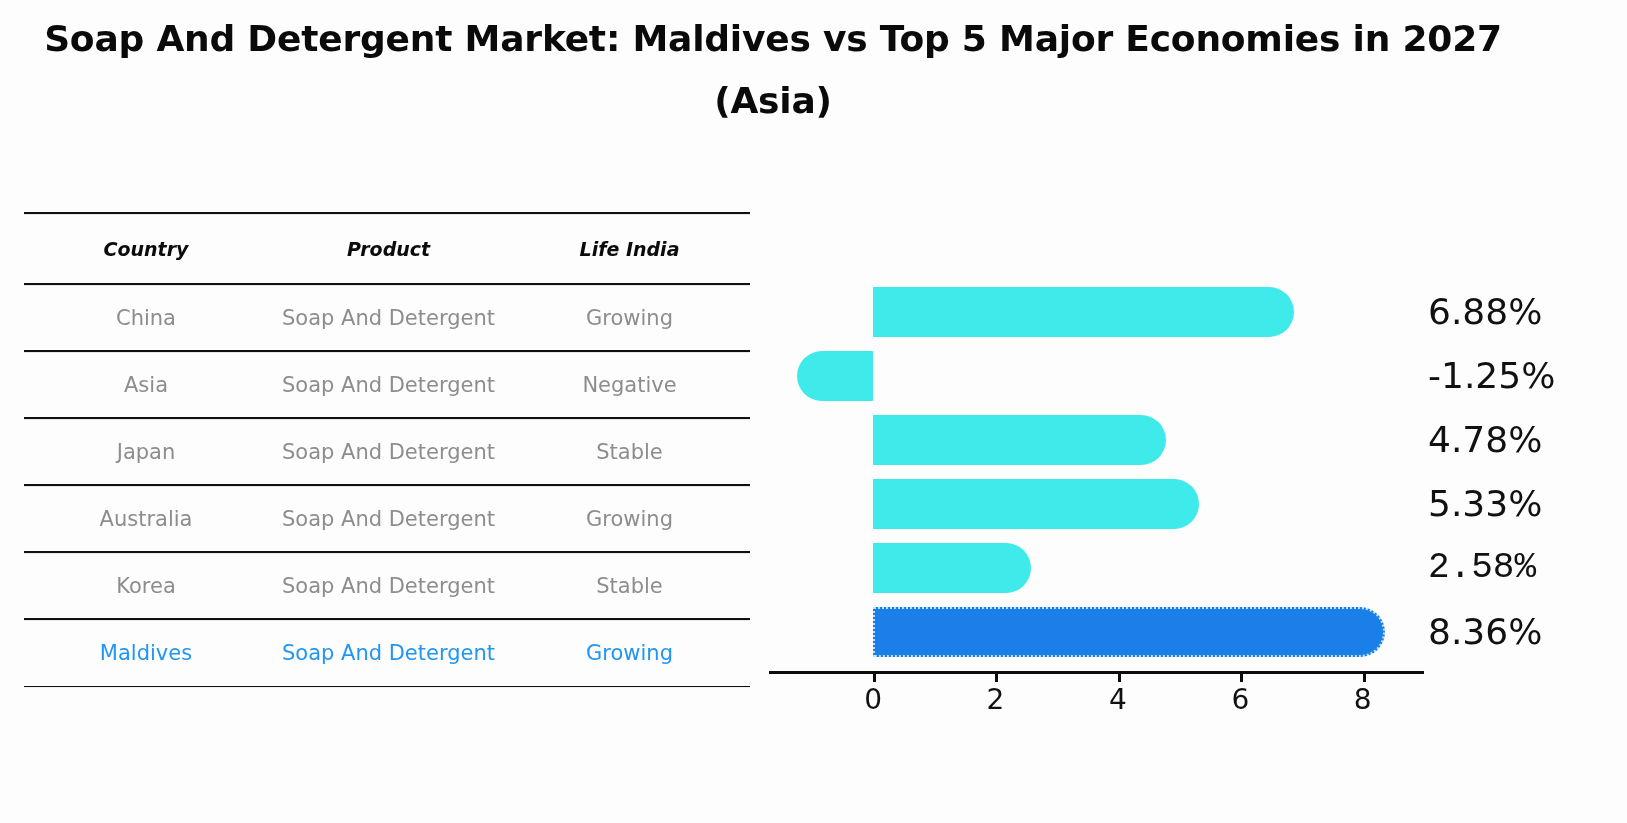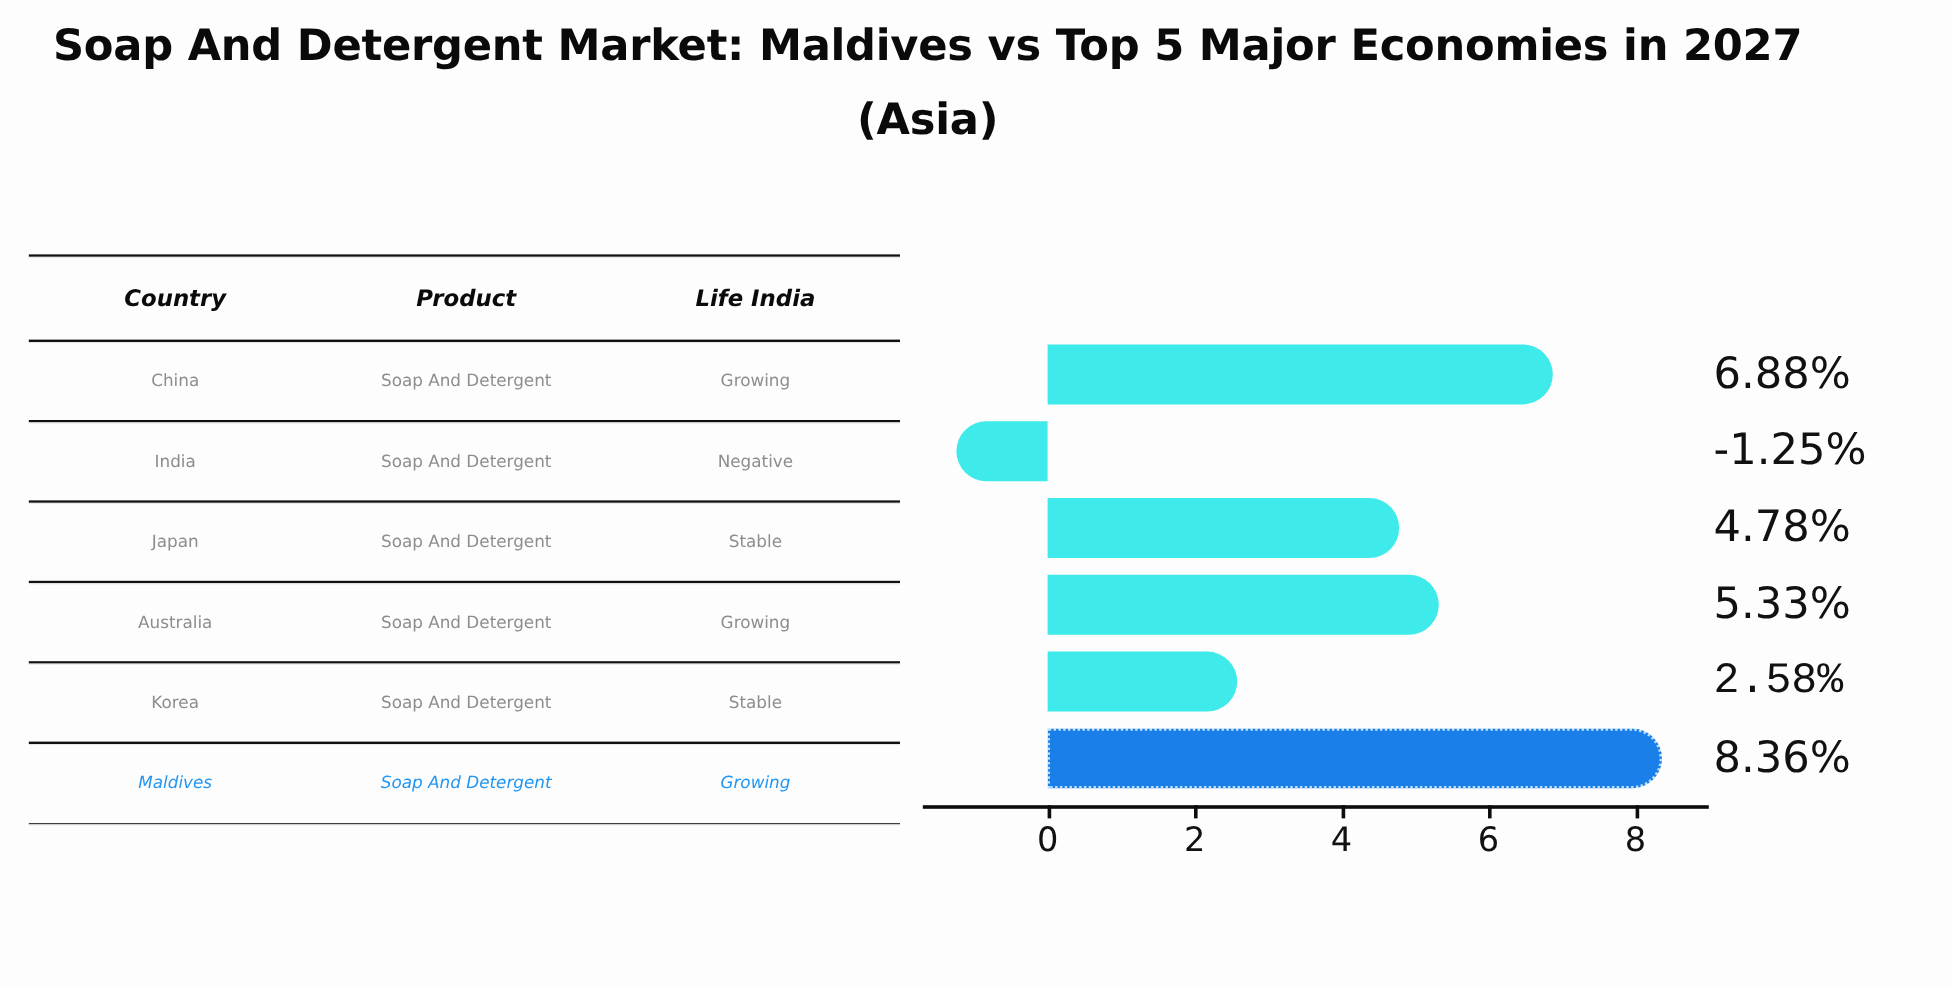--- a/index.html
+++ b/index.html
@@ -45,36 +45,35 @@
   }
   #info-table col.c-country { width: 244px; }
   #info-table col.c-product { width: 241px; }
   #info-table col.c-life    { width: 241px; }
 
   #info-table th, #info-table td {
     text-align: center;
     vertical-align: middle;
     padding: 0;
     height: 64px;
-    font-size: 14px;
+    font-size: 21px;
   }
   #info-table th {
     font-weight: bold;
     color: #0b0b0b;
     font-size: 19px;
     height: 68px;
     font-style: italic;
   }
   #info-table td {
     color: #8d8d8d;
     font-weight: normal;
   }
   #info-table tr.row-highlight td {
     color: #2196f3;
-    font-style: italic;
   }
   #info-table tr.rule-row td { height: 3px; padding: 0; }
   #info-table tr.rule-row td div {
     height: 0;
     border-top: 2px solid #111;
     border-bottom: 1px solid #e8e8e8;
   }
   #info-table tr.rule-row.light td div {
     border-top: 1px solid #111;
     border-bottom: 1px solid #efefef;
@@ -187,21 +186,21 @@
           <td>China</td>
           <td>Soap And Detergent</td>
           <td>Growing</td>
         </tr>
         <tr class="rule-row">
           <td colspan="3">
             <div></div>
           </td>
         </tr>
         <tr>
-          <td>India</td>
+          <td>Asia</td>
           <td>Soap And Detergent</td>
           <td>Negative</td>
         </tr>
         <tr class="rule-row">
           <td colspan="3">
             <div></div>
           </td>
         </tr>
         <tr>
           <td>Japan</td>

